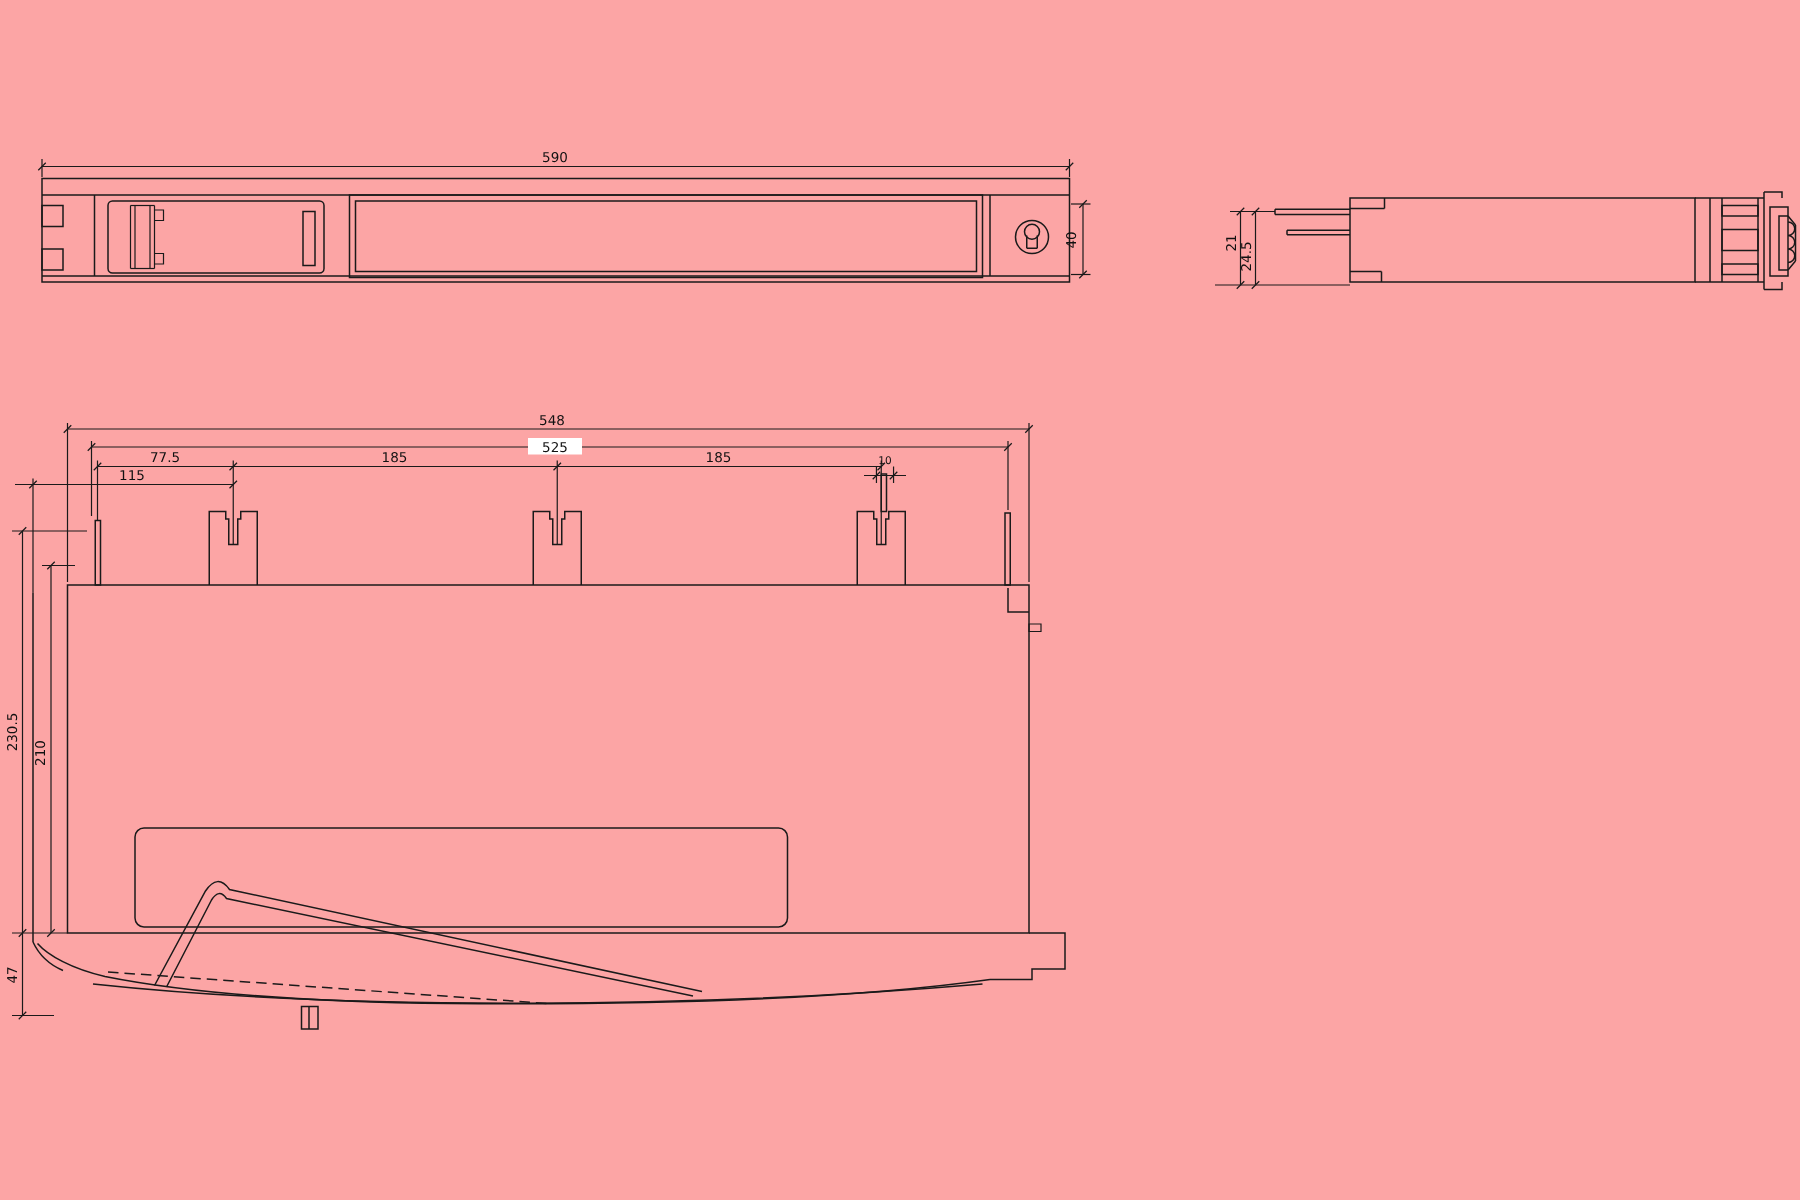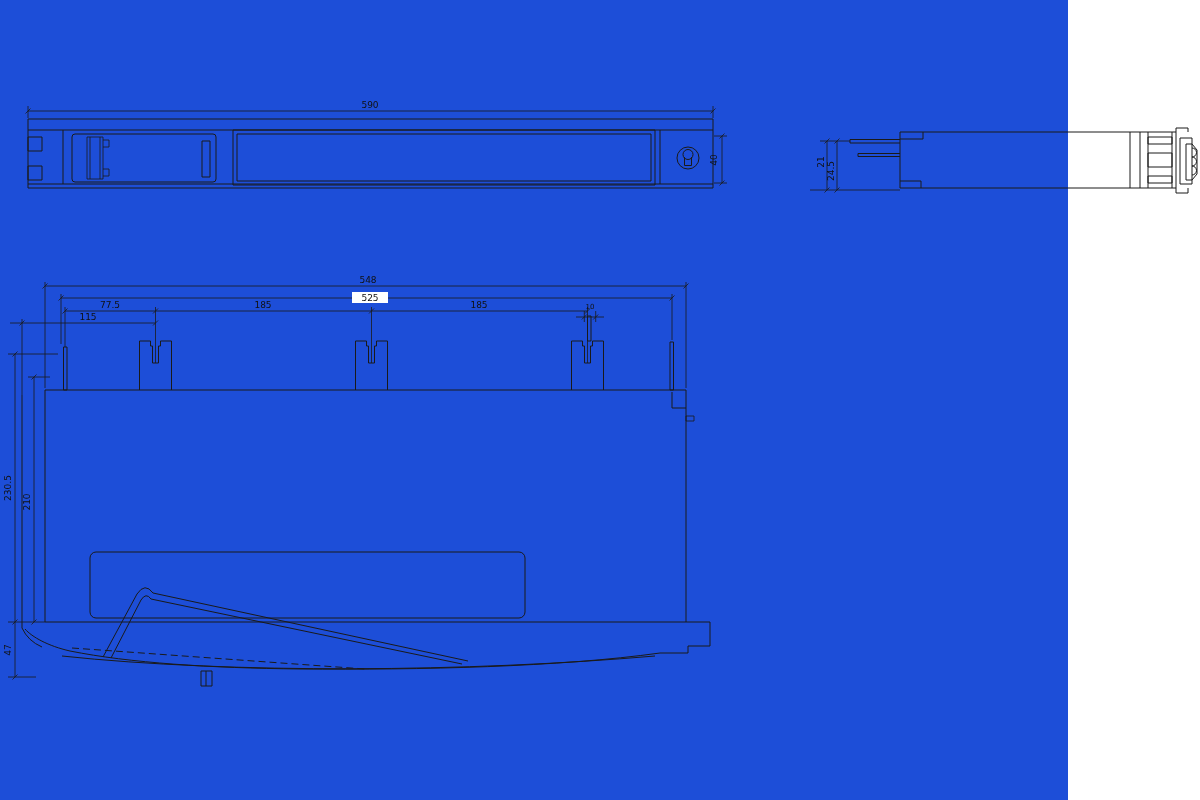--- a/index.html
+++ b/index.html
@@ -1,16 +1,16 @@
 <!DOCTYPE html>
 <html><head>
 <meta charset="utf-8">
 <style>
   html,body{margin:0;padding:0;background:#ffffff;width:1200px;height:800px;overflow:hidden;}
-  .sheet{position:absolute;left:0;top:0;width:1068px;height:800px;background:#1d4ed8;text-align:center;}
+  .sheet{position:absolute;left:0;top:0;width:1200px;height:800px;background:#fca5a5;text-align:center;}
   svg{display:block;}
   svg *{vector-effect:non-scaling-stroke;}
   .ln{stroke:#1a1a1a;stroke-width:1;fill:none;}
   .thin{stroke:#1a1a1a;stroke-width:0.8;fill:none;}
   .dash{stroke:#1a1a1a;stroke-width:1;fill:none;stroke-dasharray:7 4;}
   .knock{fill:#ffffff;stroke:none;}
   text.dim{fill:#111111;font-family:"DejaVu Sans",sans-serif;font-size:9px;}
   text.dim-sm{fill:#111111;font-family:"DejaVu Sans",sans-serif;font-size:7px;}
 </style>
 </head>

